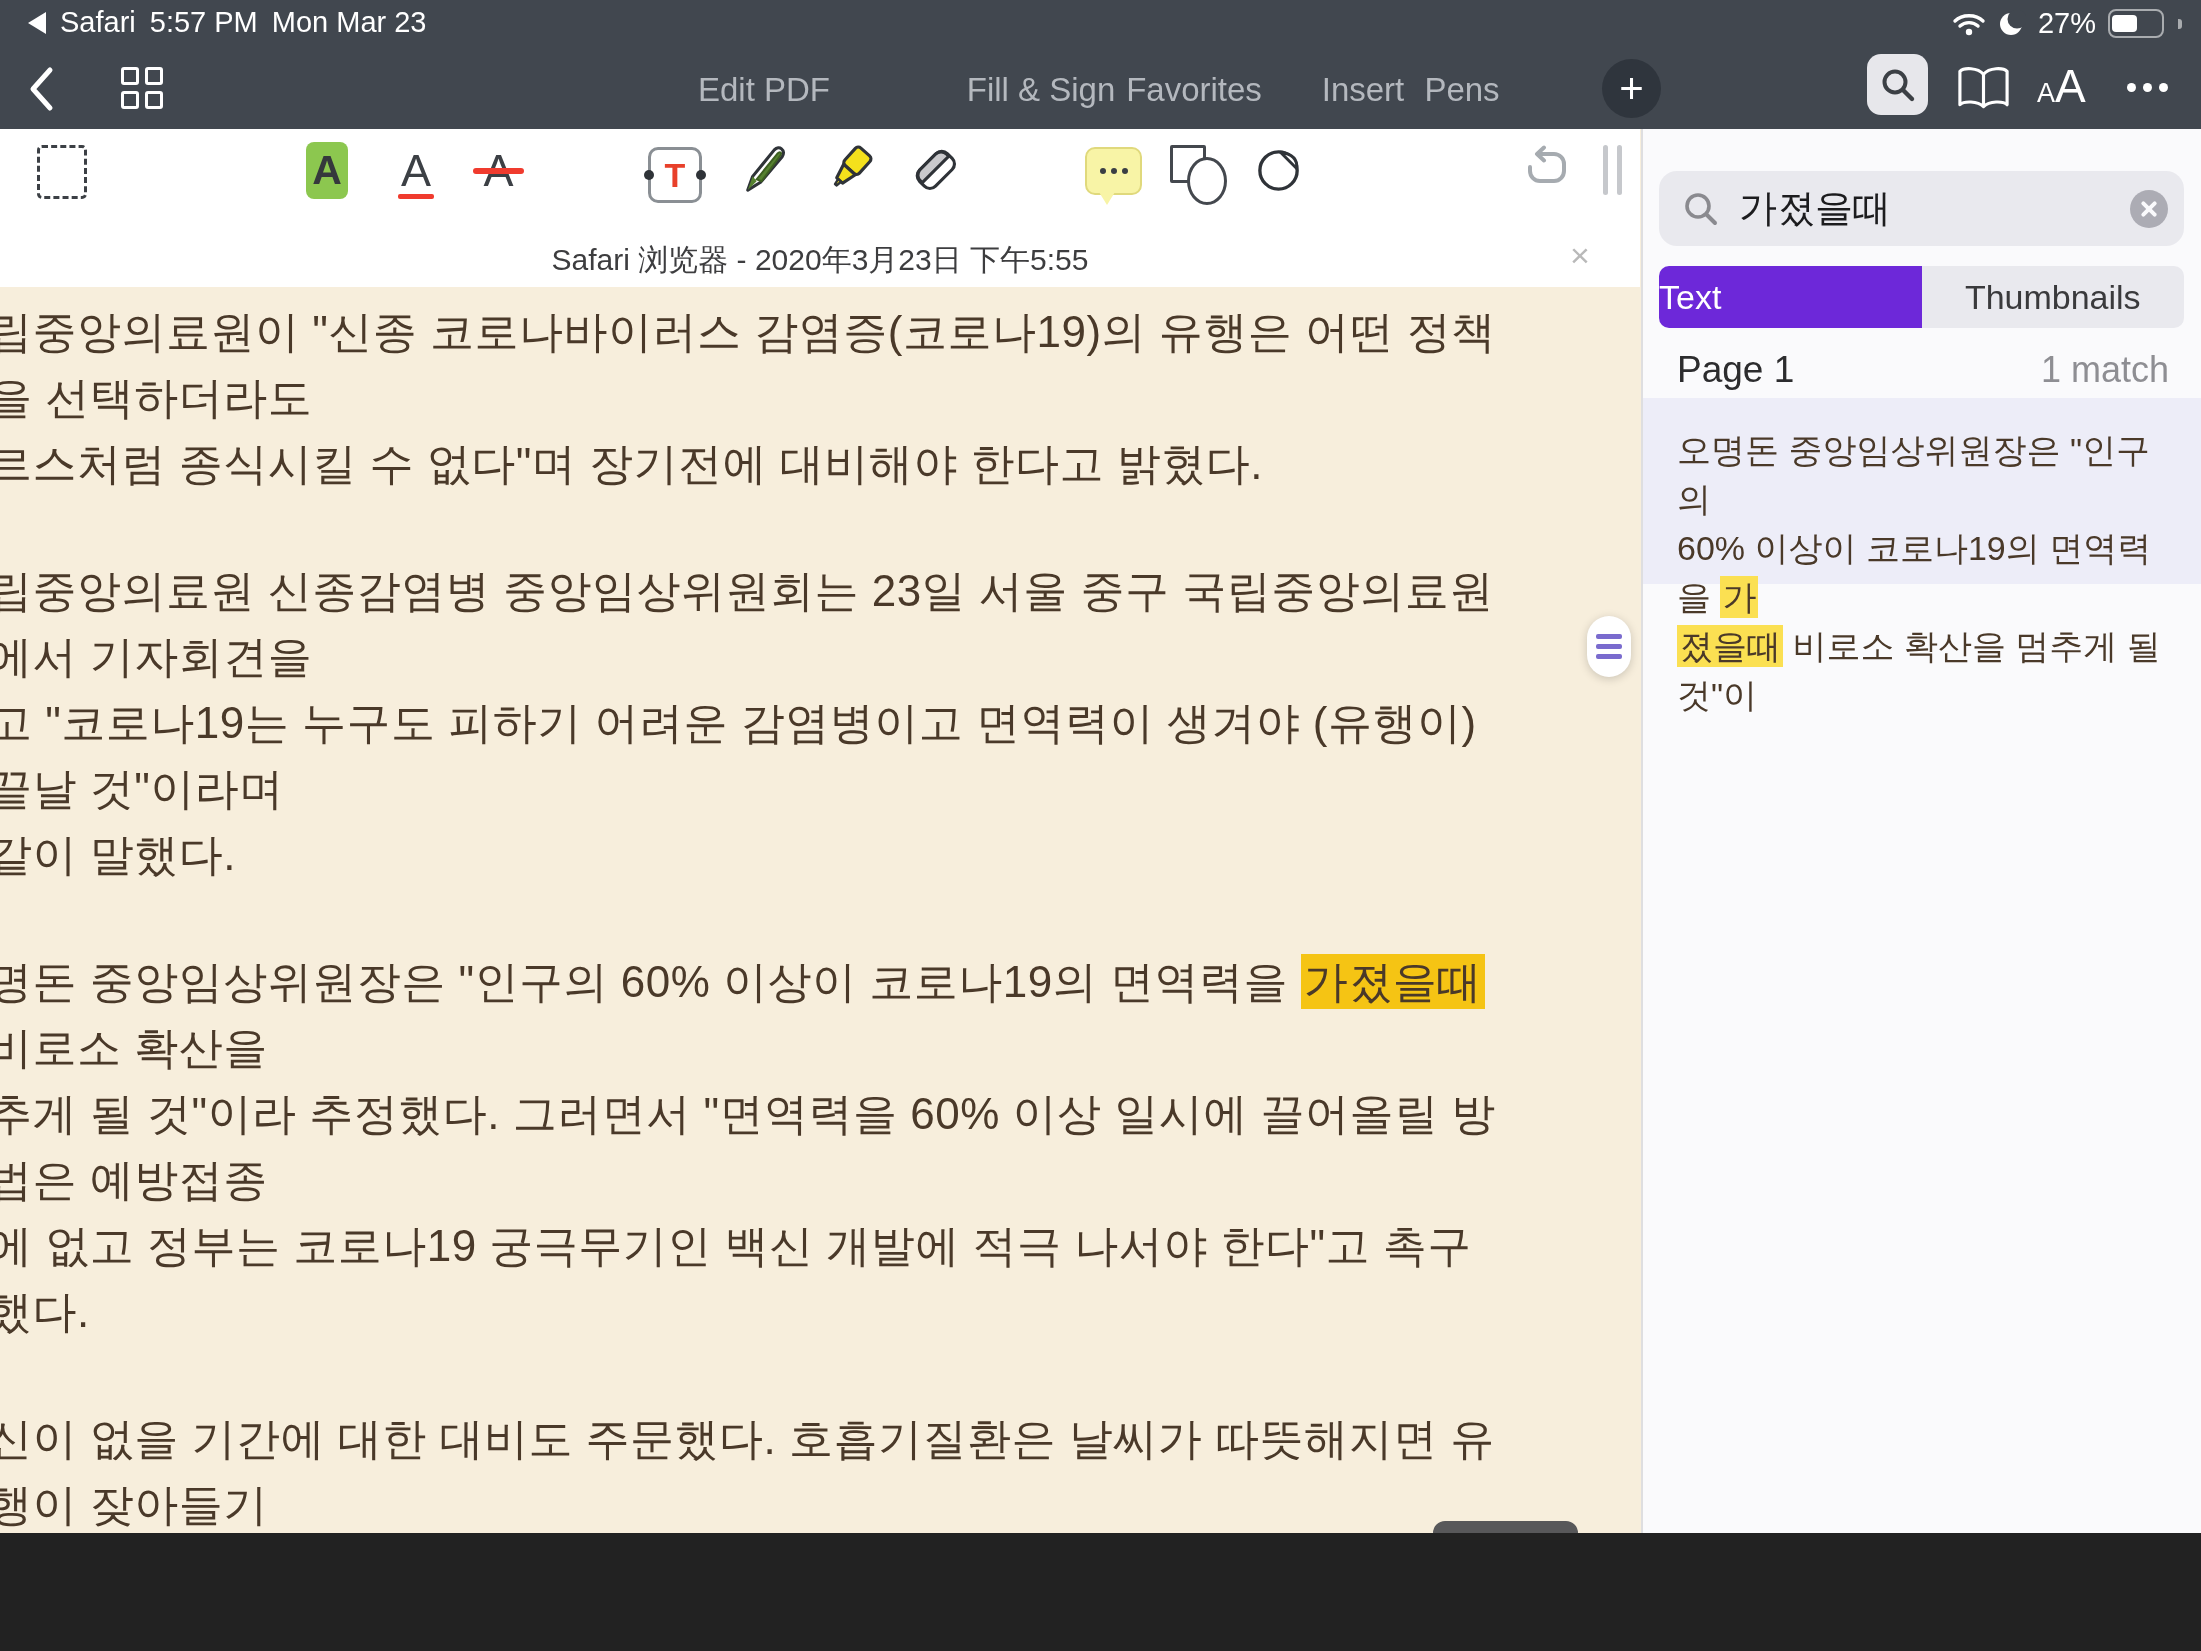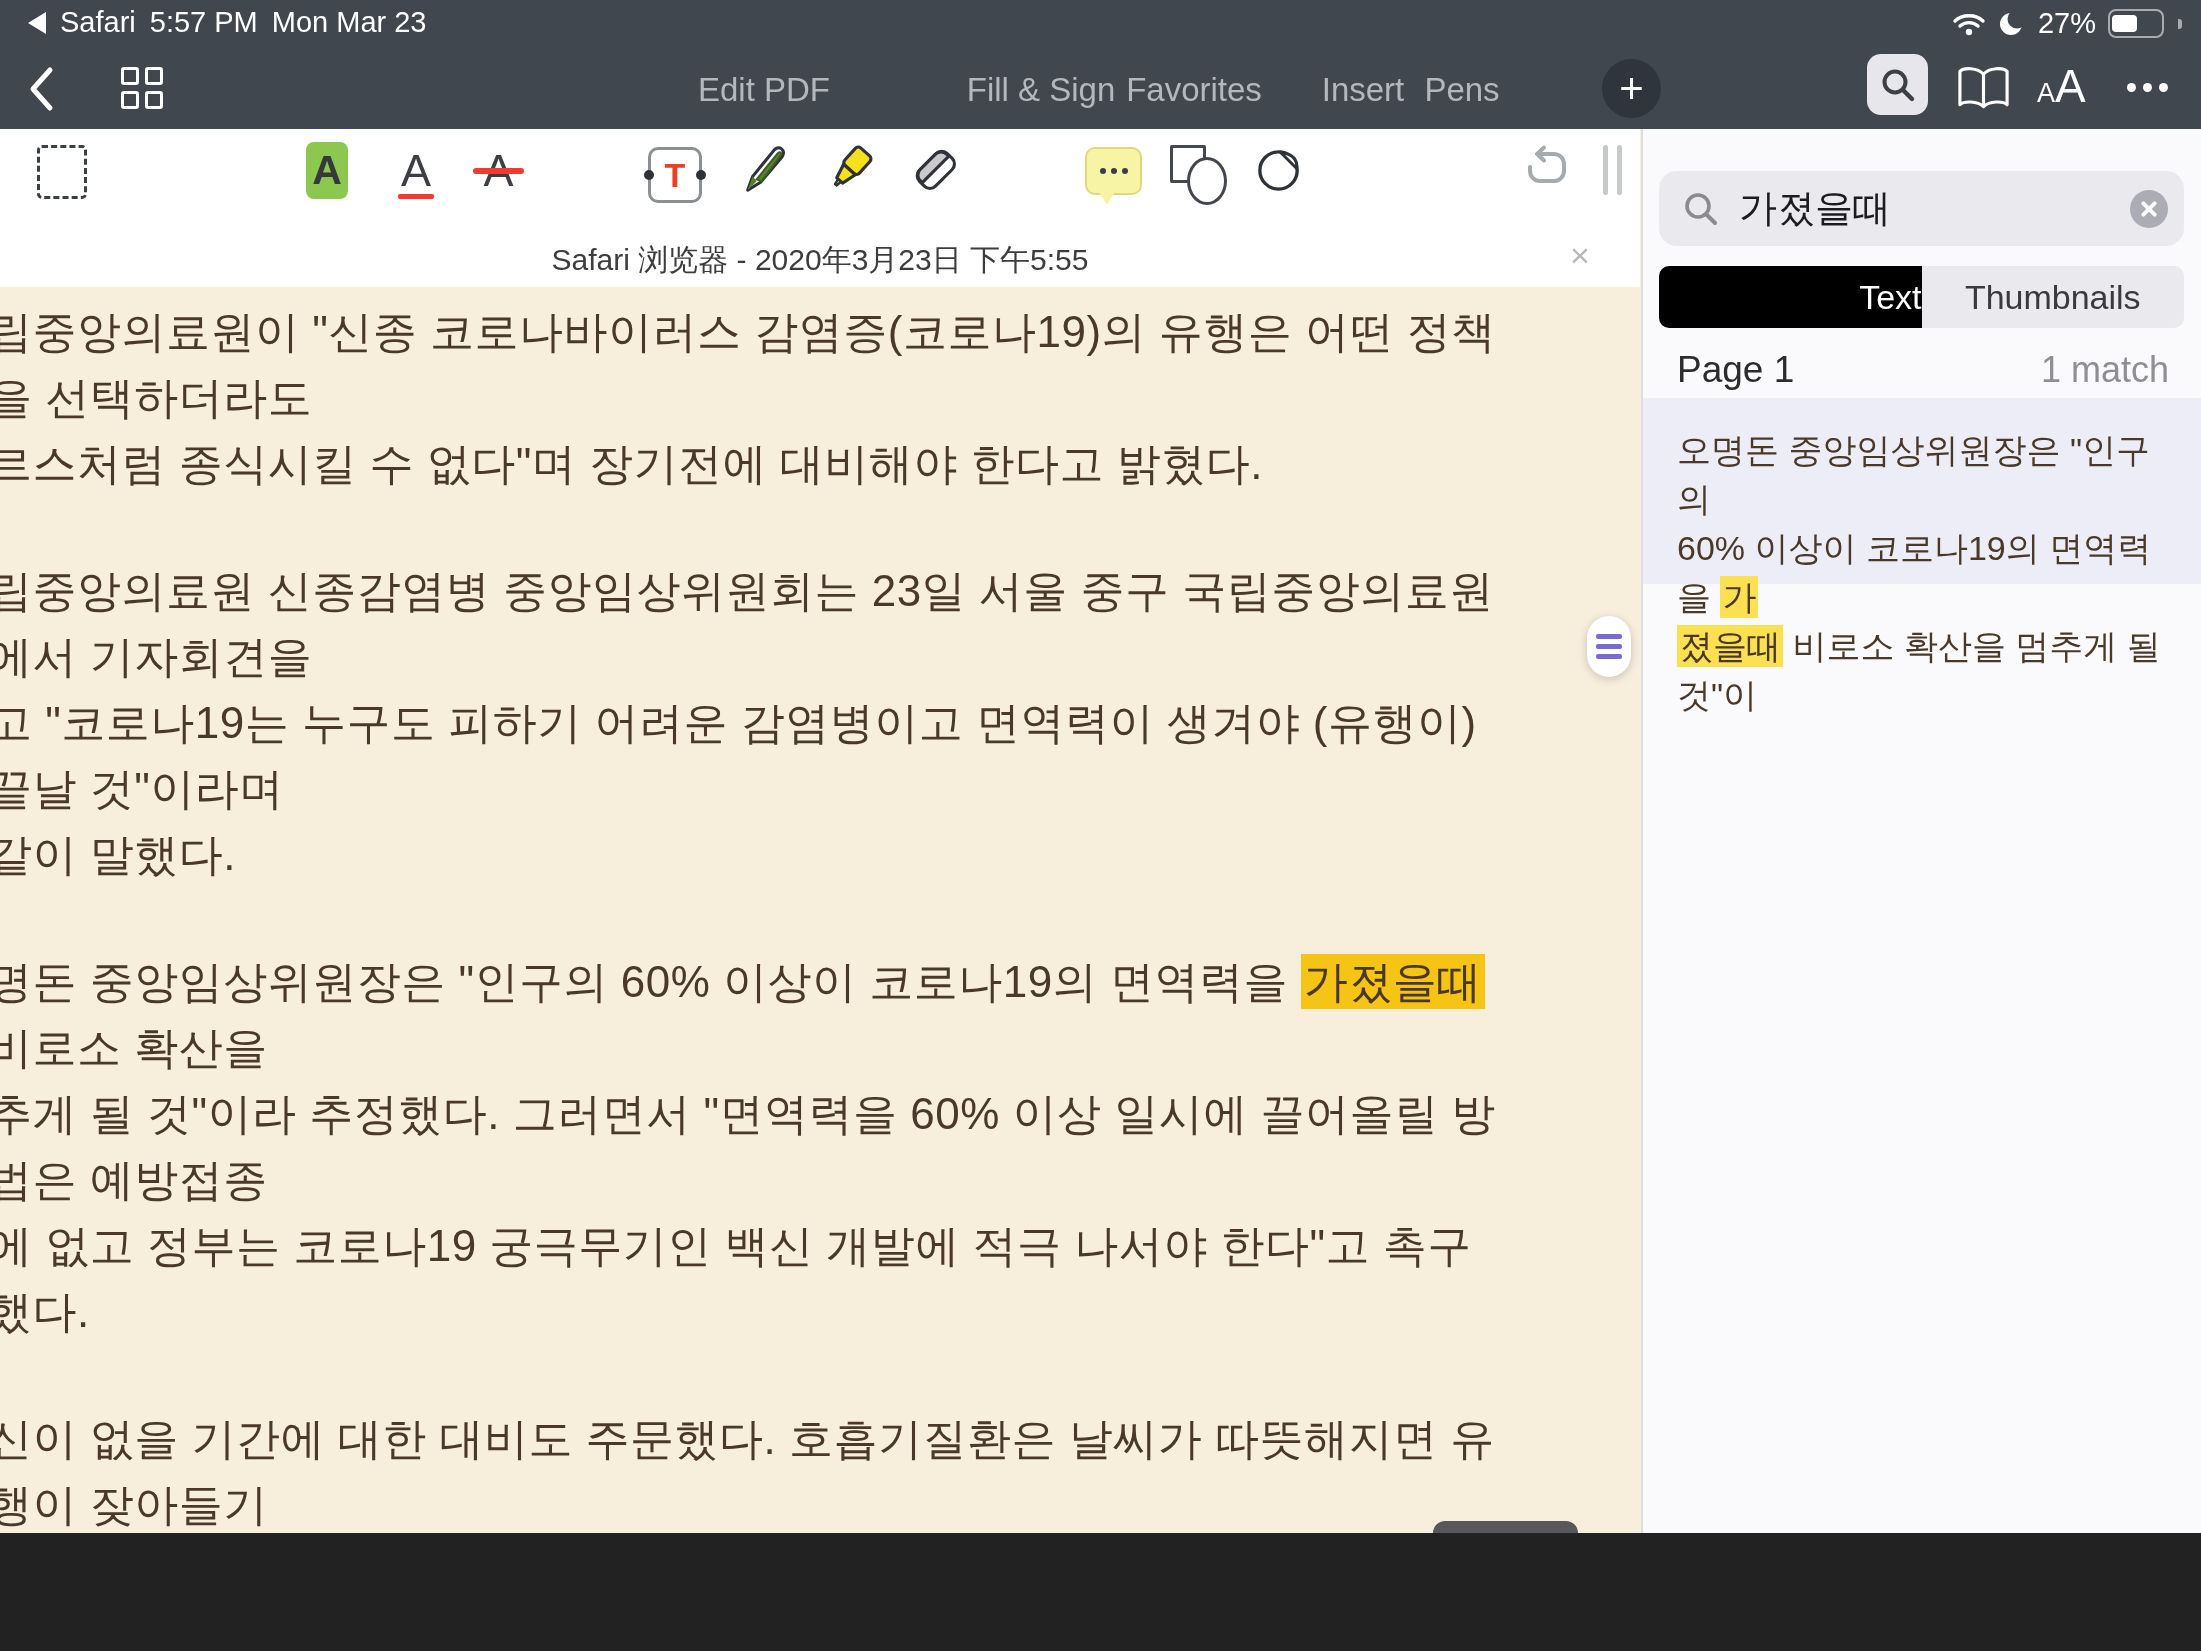--- a/index.html
+++ b/index.html
@@ -74,21 +74,21 @@
 
   
   .panel{left:1641px;top:129px;width:560px;height:1523px;background:#FAFAFC;border-left:2px solid #DEDEE0;box-sizing:border-box;}
   .search-field{position:absolute;left:16px;top:42px;width:525px;height:75px;background:#E9E9EE;border-radius:18px;
                 display:flex;align-items:center;}
   .search-field .q{font-size:38px;color:#1C1C1E;margin-left:18px;flex:1;}
   .clear-btn{width:38px;height:38px;border-radius:50%;background:#ACACB4;position:relative;margin-right:16px;}
   .clear-btn i{position:absolute;left:9px;top:17px;width:20px;height:4px;background:#FAFAFC;border-radius:2px;}
   .clear-btn i.a{transform:rotate(45deg);} .clear-btn i.b{transform:rotate(-45deg);}
   .segment{position:absolute;left:16px;top:137px;width:525px;height:62px;border-radius:10px;overflow:hidden;display:flex;}
-  .seg-on{width:50%;background:#000000;color:#fff;display:flex;align-items:center;justify-content:flex-end;font-size:34px;}
+  .seg-on{width:50%;background:#6d28d9;color:#fff;display:flex;align-items:center;justify-content:flex-start;font-size:34px;}
   .seg-off{width:50%;background:#E9E9EE;color:#3A3A3C;display:flex;align-items:center;justify-content:center;font-size:34px;}
   .page-row{position:absolute;left:0;top:212px;width:560px;height:57px;display:flex;align-items:center;justify-content:space-between;padding:0 34px;box-sizing:border-box;}
   .page-row .pg{font-size:37px;font-weight:500;color:#2C2C2E;}
   .page-row .mc{font-size:36px;color:#8E8E93;margin-left:40px;}
   .result-card{position:absolute;left:0;top:269px;width:560px;height:186px;background:#EDEDF8;
                padding:28px 34px;box-sizing:border-box;font-size:34px;line-height:49px;color:#4A3929;}
   .hl-res{background:#FBE052;padding:2px 2px;}
   .panel-footer{position:absolute;left:0;top:1437px;width:560px;height:86px;border-top:2px solid #E2E2E4;
                 display:flex;align-items:center;box-sizing:border-box;padding:0 40px 0 28px;}
   .panel-footer .txt{font-size:36px;color:#2C2C2E;flex:1;}

